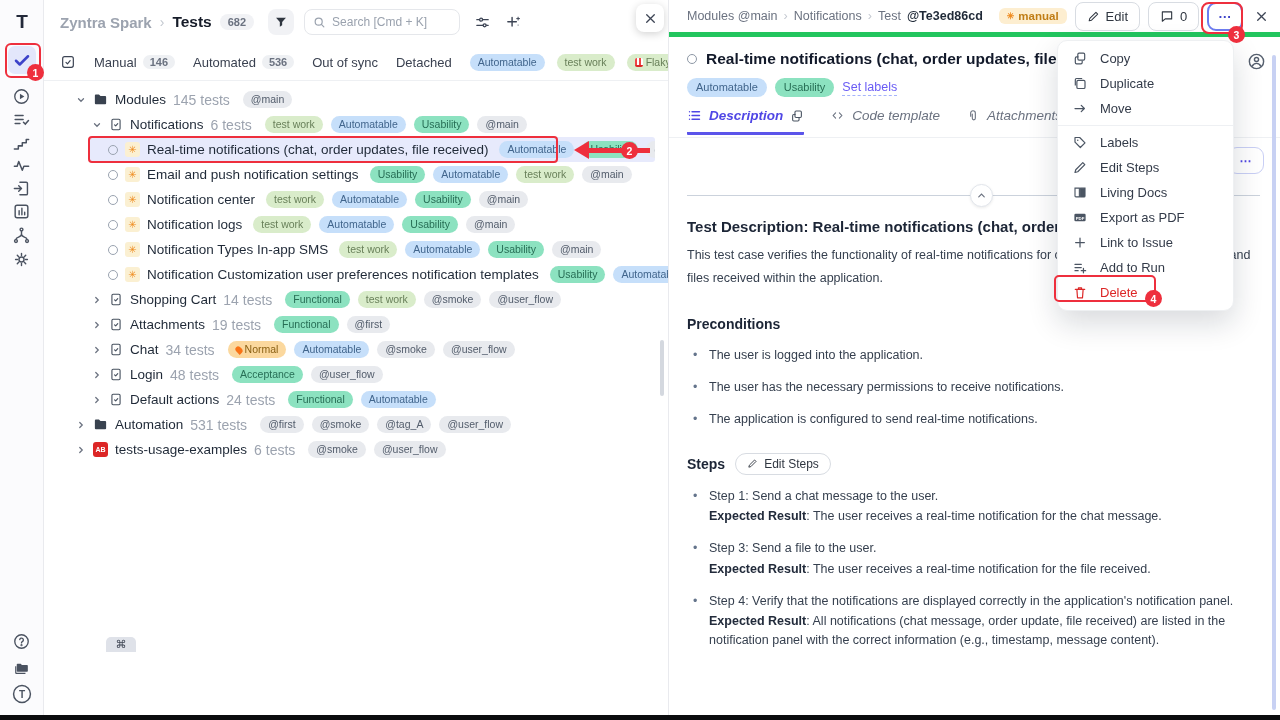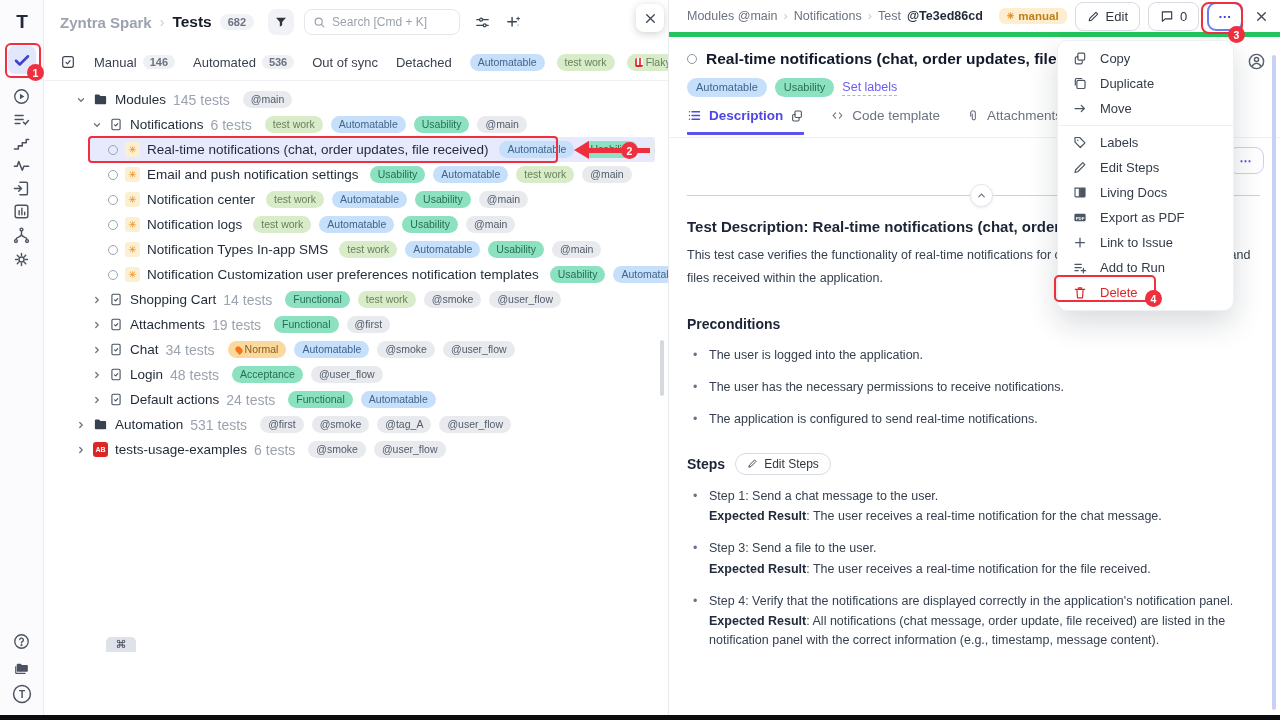--- a/index.html
+++ b/index.html
@@ -85,21 +85,21 @@
 
   .dp-title { position:absolute; left:18px; top:50px; display:flex; align-items:center; gap:9px; }
   .dp-title .tcircle { border-color:#8d97a5; }
   .dp-title h1 { font-size:15.5px; font-weight:800; color:#12192a; }
   .avatar { position:absolute; right:14px; top:52px; color:#555f6e; }
   .dp-labels { position:absolute; left:18px; top:78px; display:flex; align-items:center; gap:8px; }
   .dp-labels .chip { font-size:11px; padding:2px 9px; }
   .set-labels { font-size:12.5px; color:#6a5cf5; border-bottom:1px dashed #a5b4fc; padding-bottom:1px; }
 
   .dp-tabs { position:absolute; left:18px; top:108px; right:0; height:30px; display:flex; align-items:flex-start; gap:26px; }
-  .dtab { display:flex; align-items:center; gap:7px; font-size:13.5px; color:#6b7280; padding-bottom:9px; }
+  .dtab { display:flex; align-items:center; gap:7px; font-size:13.5px; color:#6b7280; padding-bottom:9px;font-style:italic; }
   .dtab.active { color:#4f46e5; font-weight:700; border-bottom:3px solid #5b54ea; border-radius:0 0 1px 1px; }
   .dp-tabline { position:absolute; left:0; top:137px; right:0; border-bottom:1px solid #eef0f3; }
   .btn-dots { position:absolute; right:16px; top:147px; width:36px; height:27px; border:1px solid #c9cff5;
     border-radius:9px; color:#4f46e5; font-weight:700; letter-spacing:1px; display:flex; align-items:center;
     justify-content:center; font-size:12px; }
 
   .collapse-line { position:absolute; left:18px; right:20px; top:195px; border-top:1px solid #cbd2dc; }
   .collapse-btn { position:absolute; left:301px; top:184px; width:23px; height:23px; border:1px solid #e2e6ec;
     background:#fff; border-radius:50%; box-shadow:0 1px 3px rgba(0,0,0,.08); display:flex; align-items:center;
     justify-content:center; color:#6b7280; }

